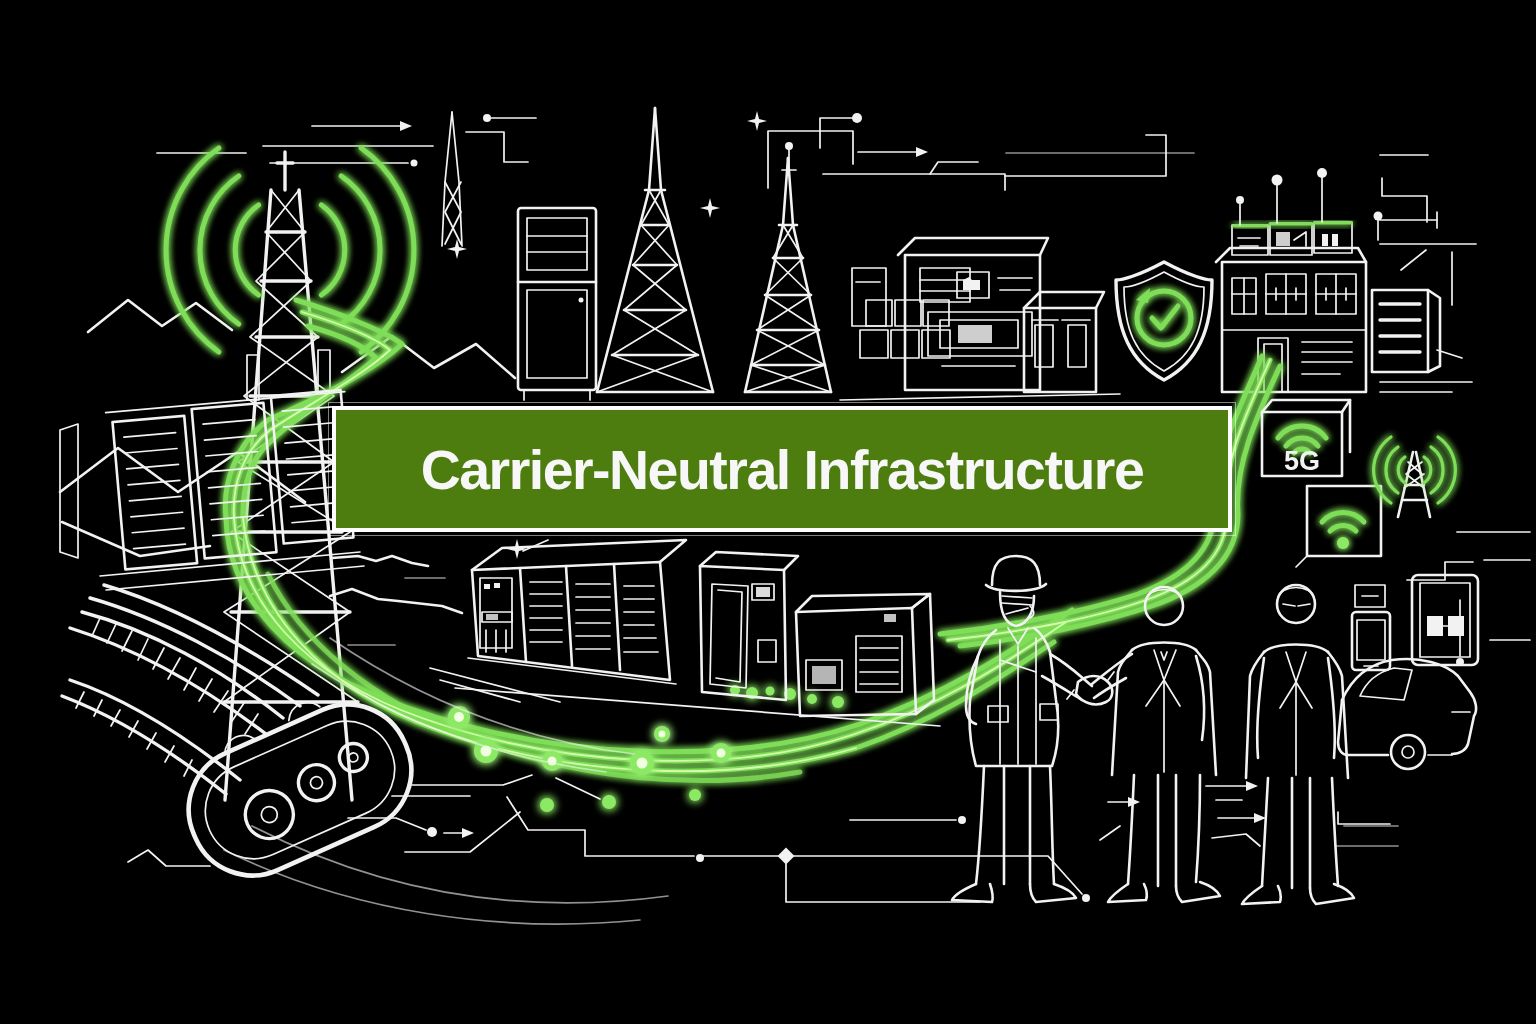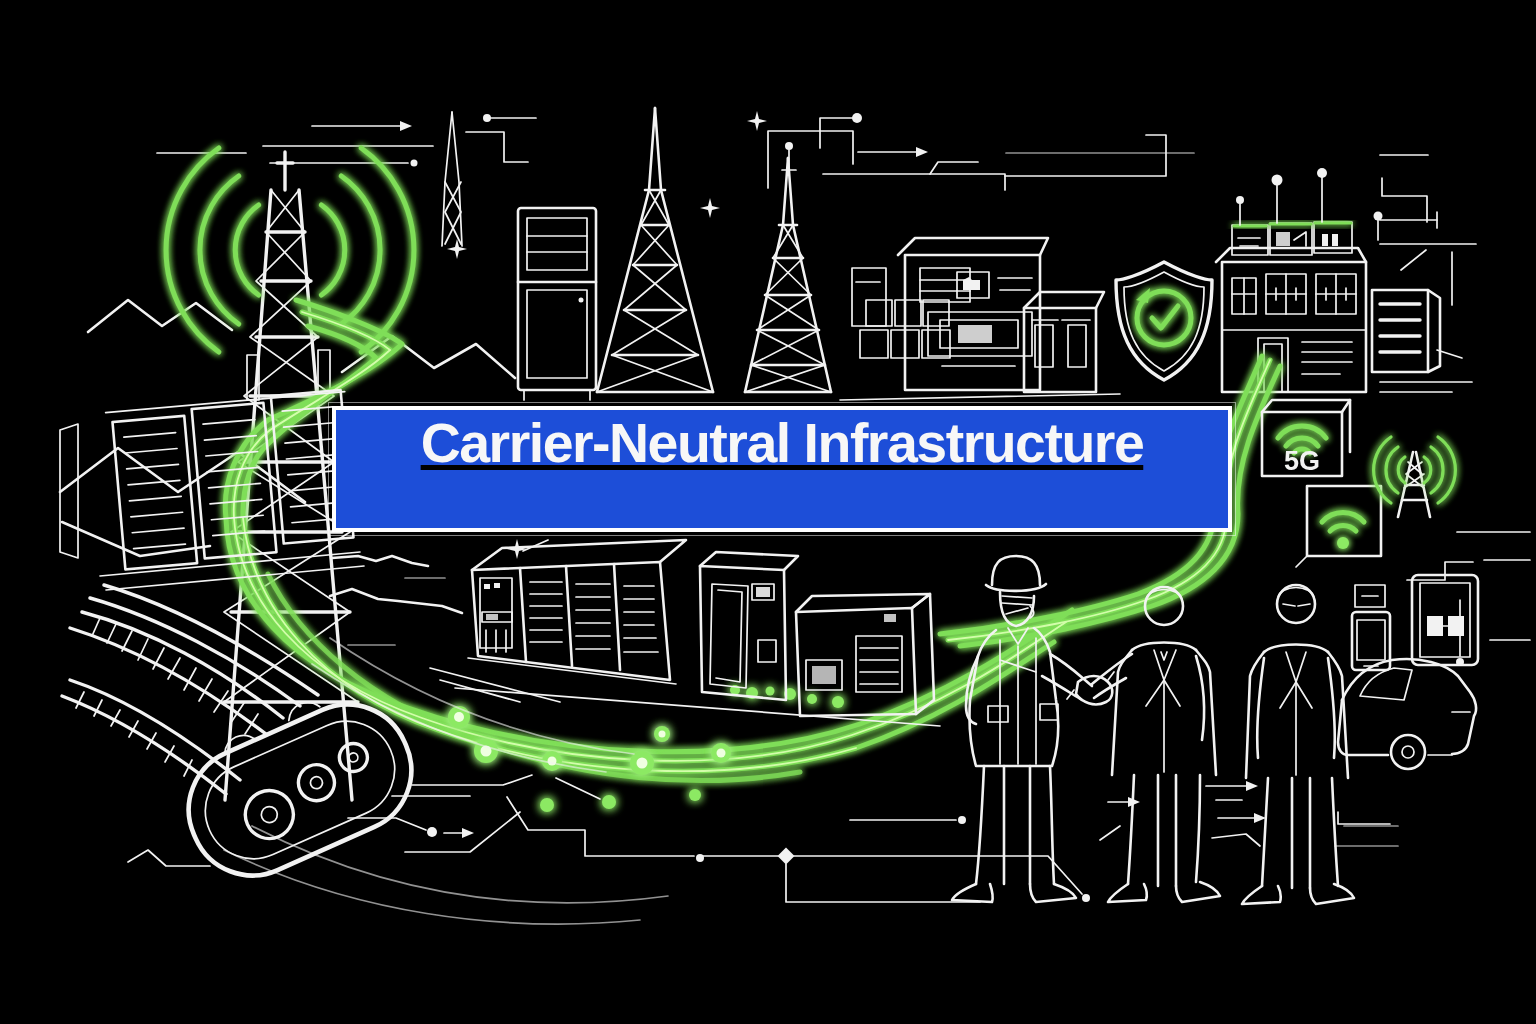--- a/index.html
+++ b/index.html
@@ -11,23 +11,23 @@
   .s1{stroke-width:1.7;}
   .s3{stroke-width:3.4;}
   .s4{stroke-width:4.6;}
   .f{opacity:.6;}
   .fw{fill:#f2f2f2;stroke:none;}
   .g{stroke:#7FDE58;fill:none;stroke-width:5;stroke-linecap:round;stroke-linejoin:round;}
   .g3{stroke-width:3.2;}
   .gc{stroke:#D8FFB0;fill:none;stroke-width:1.8;stroke-linecap:round;opacity:.95;}
   .gd{fill:#8CE964;stroke:none;}
   .gdc{fill:#EFFFE0;stroke:none;}
-  .banner{position:absolute;left:332px;top:406px;width:892px;height:118px;background:#1d4ed8;
+  .banner{position:absolute;left:332px;top:406px;width:892px;height:118px;background:#4d7c0f;
           border:4px solid #fff;outline:1px solid rgba(255,255,255,.5);outline-offset:3px;
-          display:flex;justify-content:center;text-decoration:underline;}
+          display:flex;align-items:center;justify-content:center;}
   .banner span{color:#f7f7f7;font-weight:bold;font-size:56px;letter-spacing:-1.5px;white-space:nowrap;
           transform:scaleX(.99);}
   .fivegtext{font-family:"Liberation Sans",sans-serif;font-weight:bold;font-size:27px;fill:#f2f2f2;}
 </style>
 </head>
 <body>
 
 <div class="canvas">
 <svg viewBox="0 0 1536 1024" width="1536" height="1024">
   <defs>

